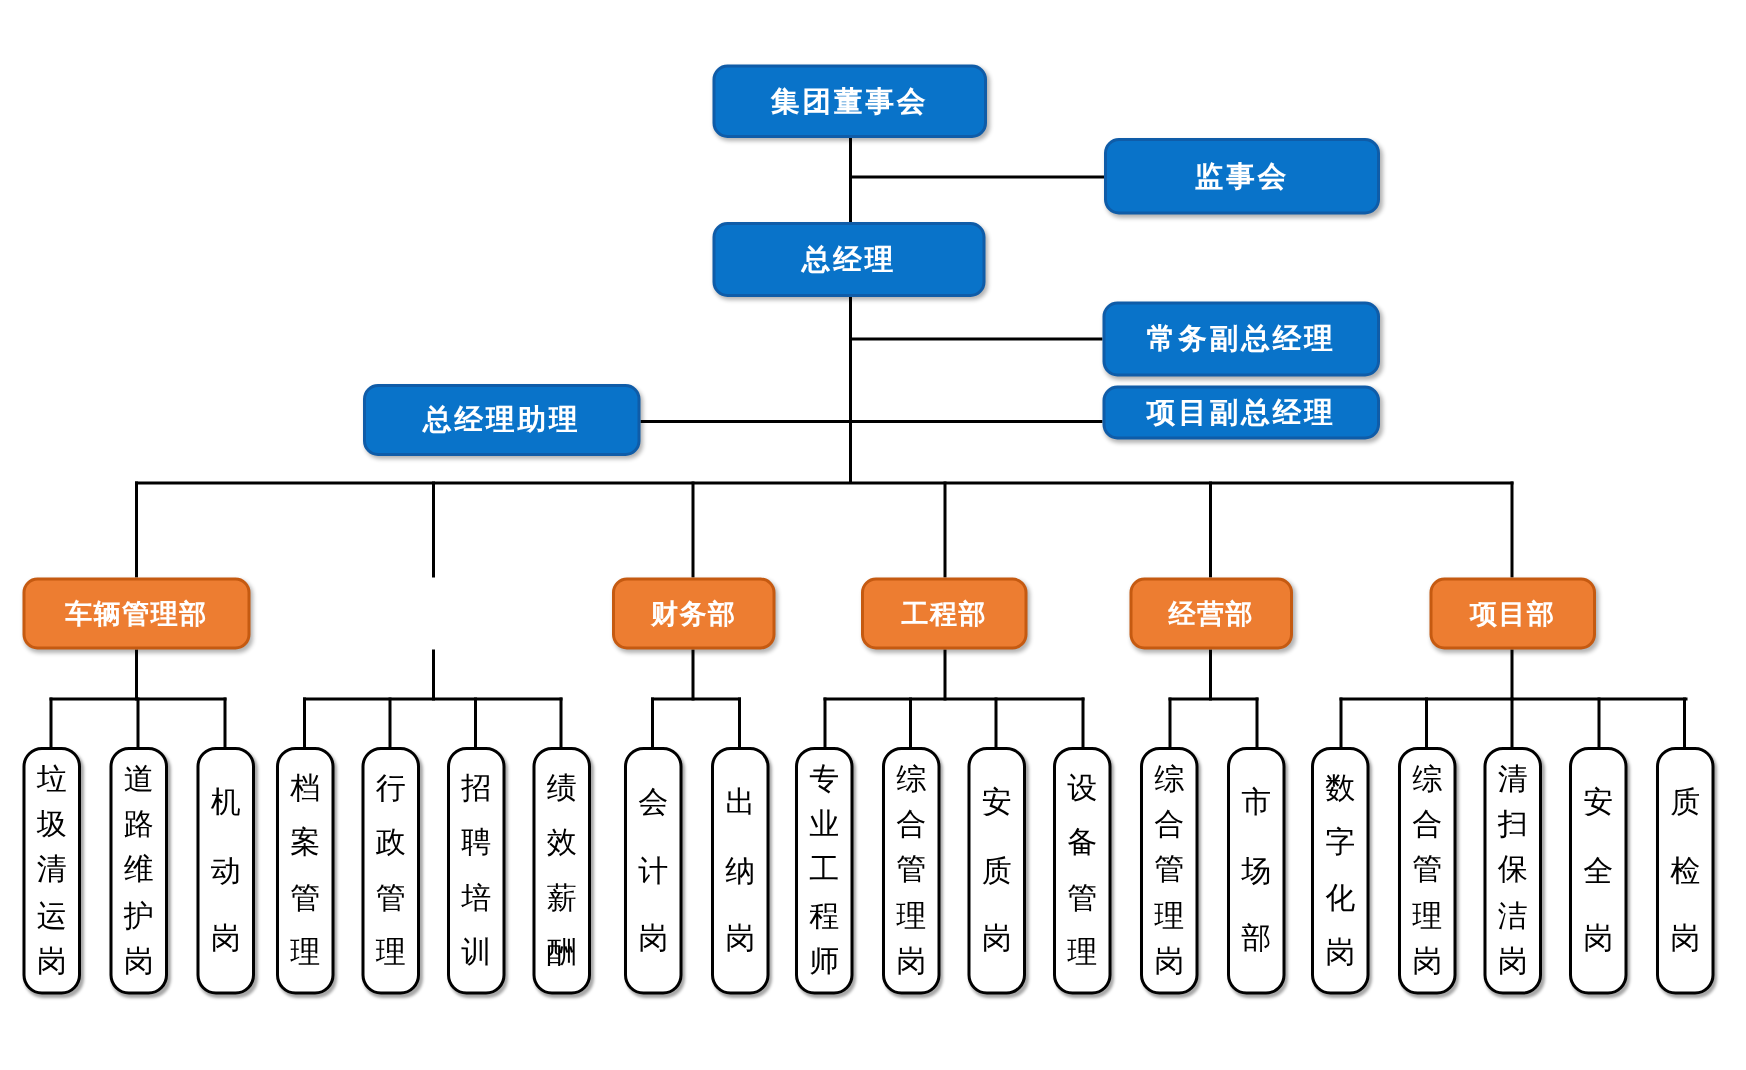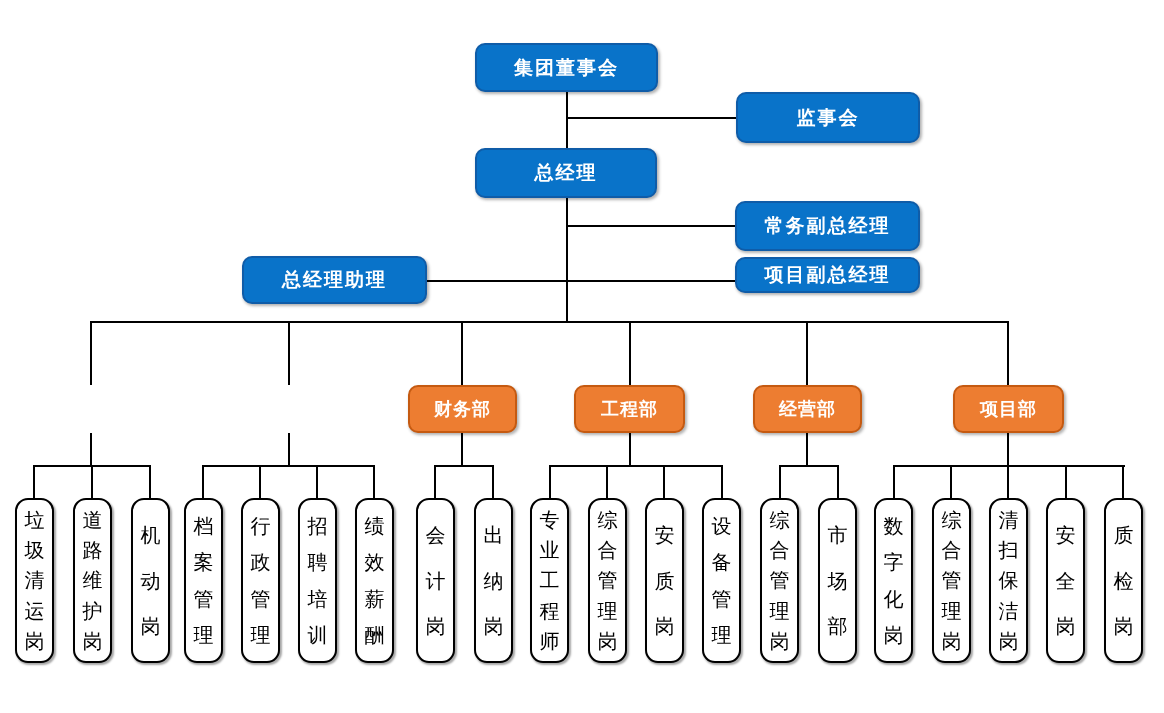--- a/index.html
+++ b/index.html
@@ -95,20 +95,23 @@
   <div class="node blue" style="left:475px;top:148px;width:182px;height:50px">
     <span>总经理</span>
   </div>
   <div class="node blue" style="left:242px;top:256px;width:185px;height:48px">
     <span>总经理助理</span>
   </div>
   <div class="node blue" style="left:735px;top:257px;width:185px;height:36px">
     <span>项目副总经理</span>
   </div>
 
+  <div class="node orange" style="left:15px;top:385px;width:152px;height:48px">
+    <span>车辆管理部</span>
+  </div>
   <div class="node orange" style="left:574px;top:385px;width:111px;height:48px">
     <span>工程部</span>
   </div>
   <div class="node orange" style="left:408px;top:385px;width:109px;height:48px">
     <span>财务部</span>
   </div>
   <div class="node orange" style="left:753px;top:385px;width:109px;height:48px">
     <span>经营部</span>
   </div>
   <div class="node orange" style="left:953px;top:385px;width:111px;height:48px">

